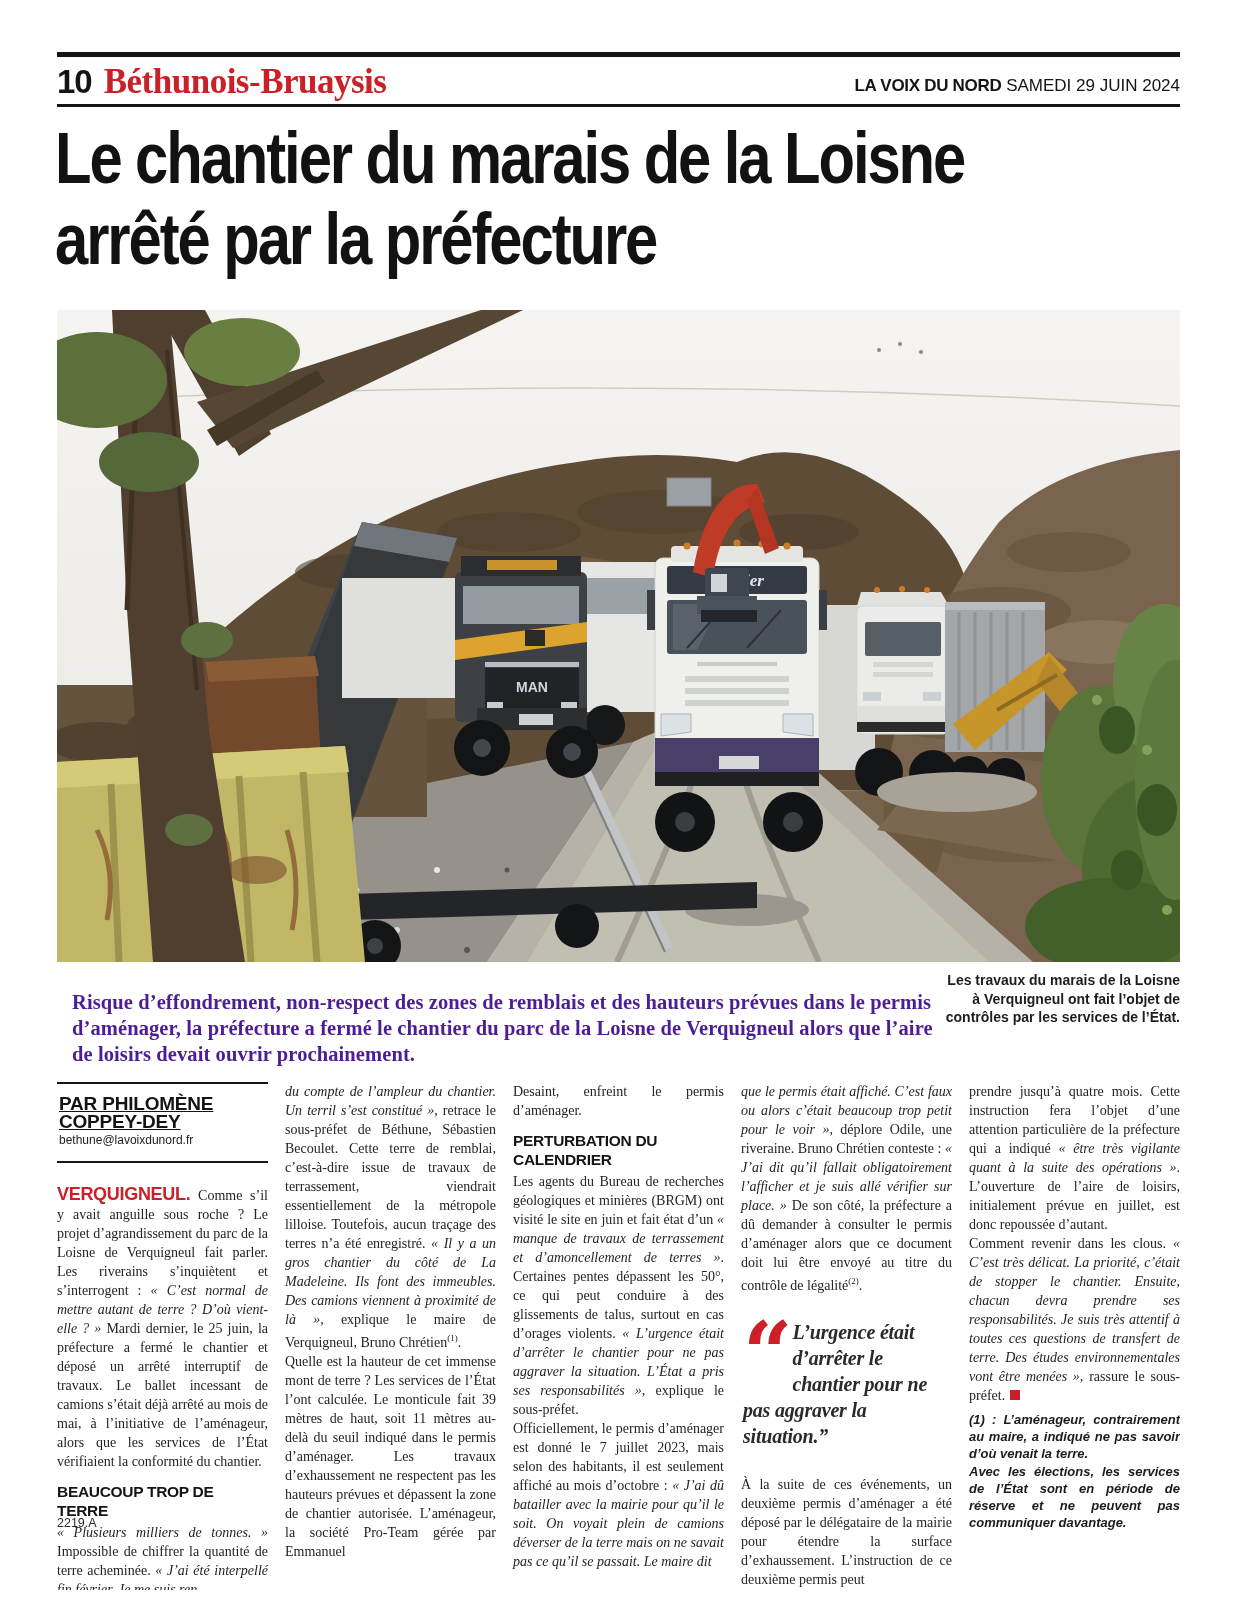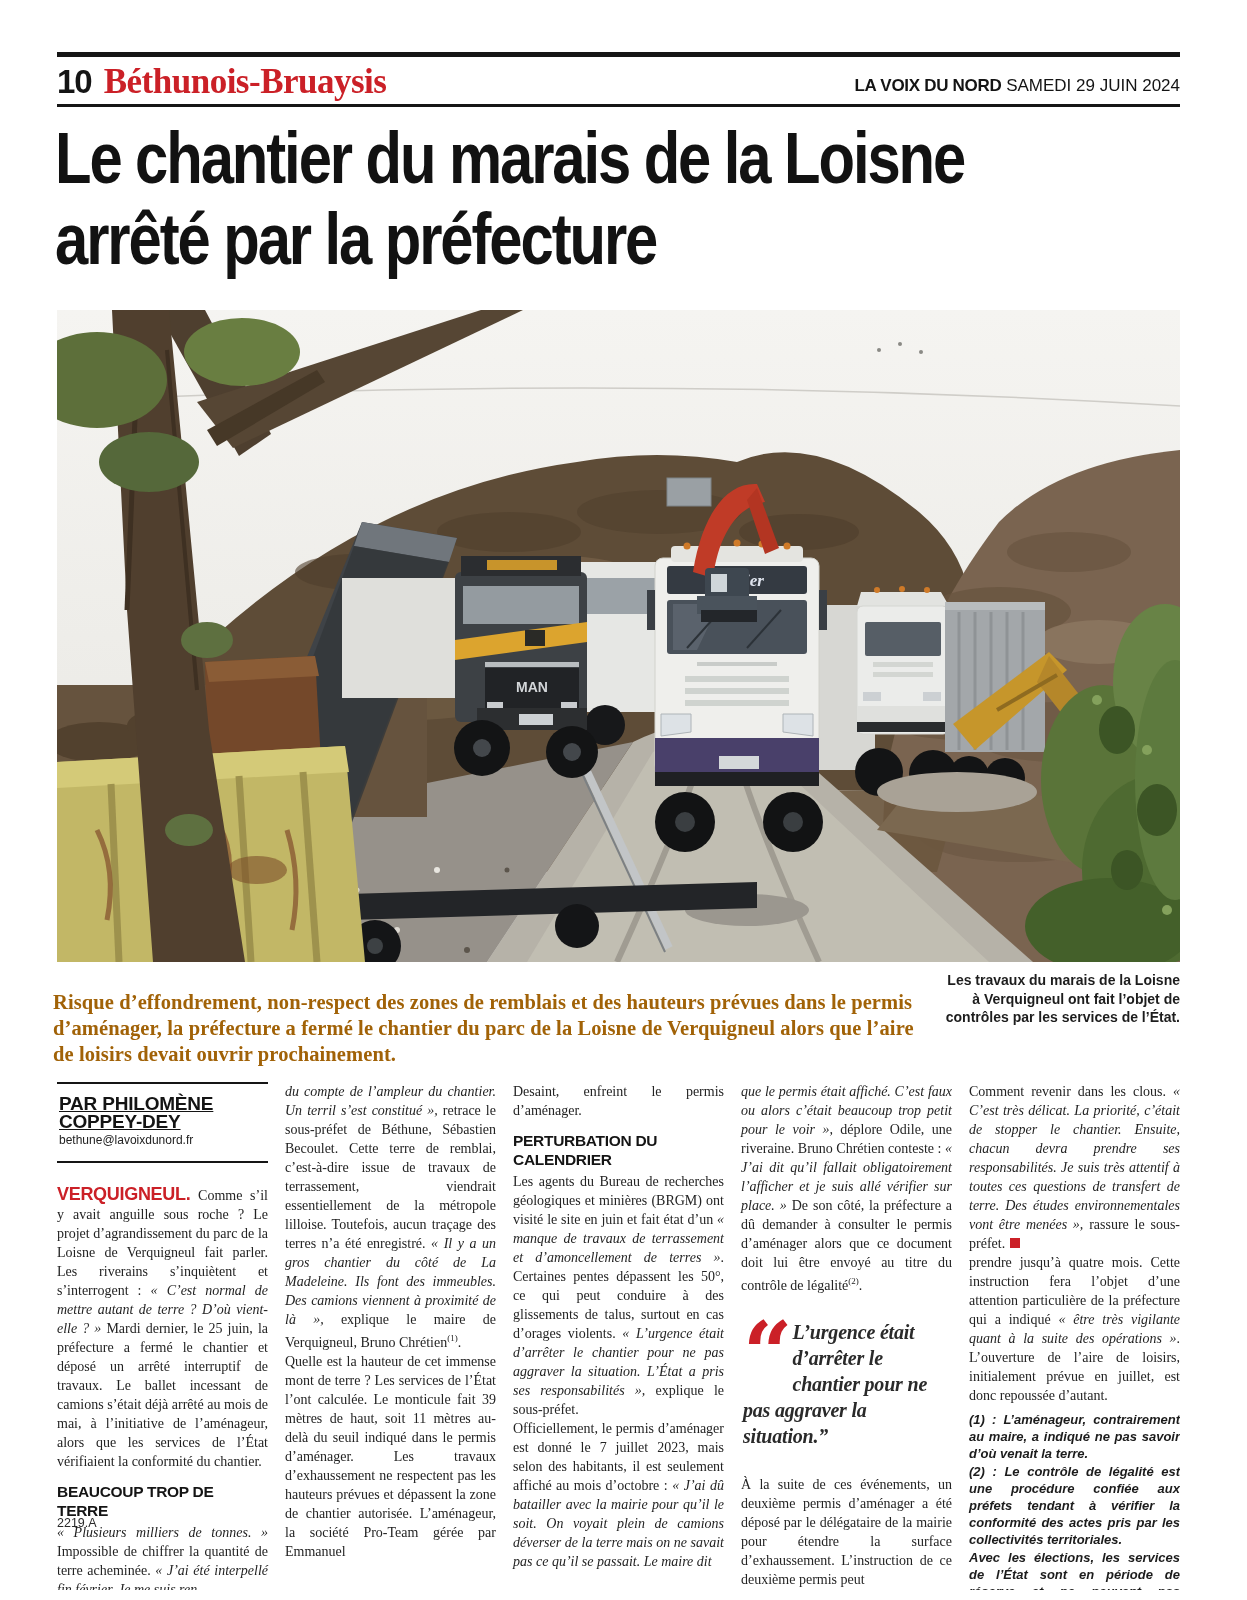--- a/index.html
+++ b/index.html
@@ -24,22 +24,22 @@
               font:700 72px/81px "Liberation Sans", sans-serif; color:#121212;
               letter-spacing:-2.5px; transform:scaleX(0.83); transform-origin:left top; }
   .headline span { display:block; }
 
   .photo { position:absolute; left:57px; top:310px; width:1123px; height:652px; }
   .photo svg { display:block; width:100%; height:100%; }
 
   .caption { position:absolute; right:67px; top:971px; width:242px; text-align:right;
              font:700 14px/18.5px "Liberation Sans", sans-serif; color:#1d1d1d; }
 
-  .lede { position:absolute; left:53px; top:989px; width:886px;
-          font:700 20.5px/26px "Liberation Serif", serif; color:#a16207; letter-spacing:0.1px; }
+  .lede { position:absolute; left:72px; top:989px; width:886px;
+          font:700 20.5px/26px "Liberation Serif", serif; color:#4c1d95; letter-spacing:0.1px; }
 
   .cols { position:absolute; left:57px; top:1082px; width:1123px; height:508px;
           display:grid; grid-template-columns:repeat(5,1fr); column-gap:17px; overflow:hidden; }
   .col { font:400 14px/19px "Liberation Serif", serif; text-align:justify; color:#232323; }
   .col p { margin:0; }
   .it { font-style:italic; }
   .sup { font-size:9px; vertical-align:super; }
 
   .byline-box { border-top:2px solid #151515; border-bottom:2px solid #151515;
                 padding:11px 2px 12px; margin-bottom:22px;
@@ -336,25 +336,24 @@
     <div class="col">
       <p><span class="it">que le permis était affiché. C’est faux ou alors c’était beaucoup trop petit pour le voir »,</span><span> déplore Odile, une riveraine. Bruno Chrétien conteste : </span><span class="it">« J’ai dit qu’il fallait obligatoirement l’afficher et je suis allé vérifier sur place. »</span><span> De son côté, la préfecture a dû demander à consulter le permis d’aménager alors que ce document doit lui être envoyé au titre du contrôle de légalité</span><span class="sup">(2)</span><span>.</span></p>
       <div class="pullquote">
         <span class="pq-mark">“</span>
         <span class="pq-text">L’urgence était d’arrêter le chantier pour ne pas aggraver la situation.”</span>
       </div>
       <p>À la suite de ces événements, un deuxième permis d’aménager a été déposé par le délégataire de la mairie pour étendre la surface d’exhaussement. L’instruction de ce deuxième permis peut</p>
     </div>
 
     <div class="col">
+      <p><span>prendre jusqu’à quatre mois. Cette instruction fera l’objet d’une attention particulière de la préfecture qui a indiqué </span><span class="it">« être très vigilante quant à la suite des opérations »</span><span>. L’ouverture de l’aire de loisirs, initialement prévue en juillet, est donc repoussée d’autant.</span></p>
       <p><span>Comment revenir dans les clous. </span><span class="it">« C’est très délicat. La priorité, c’était de stopper le chantier. Ensuite, chacun devra prendre ses responsabilités. Je suis très attentif à toutes ces questions de transfert de terre. Des études environnementales vont être menées »,</span><span> rassure le sous-préfet.</span><span class="endmark"></span></p>
-      <p><span>prendre jusqu’à quatre mois. Cette instruction fera l’objet d’une attention particulière de la préfecture qui a indiqué </span><span class="it">« être très vigilante quant à la suite des opérations »</span><span>. L’ouverture de l’aire de loisirs, initialement prévue en juillet, est donc repoussée d’autant.</span></p>
       <div class="footnotes">
         <p>(1) : L’aménageur, contrairement au maire, a indiqué ne pas savoir d’où venait la terre.</p>
-        <p>(2) : Le contrôle de légalité est une procédure confiée aux préfets tendant à vérifier la conformité des actes pris par les collectivités territoriales.</p>
         <p>Avec les élections, les services de l’État sont en période de réserve et ne peuvent pas communiquer davantage.</p>
       </div>
     </div>
 
   </div>
 
   <div class="page-code">2219.A</div>
 
 </div>
 

